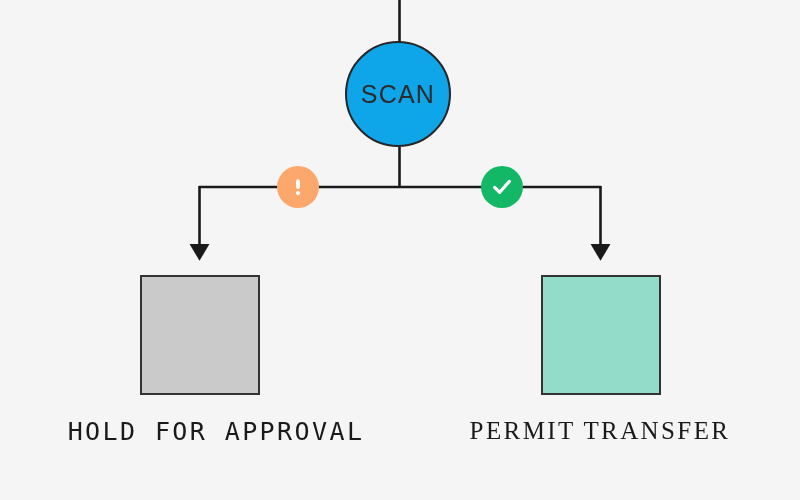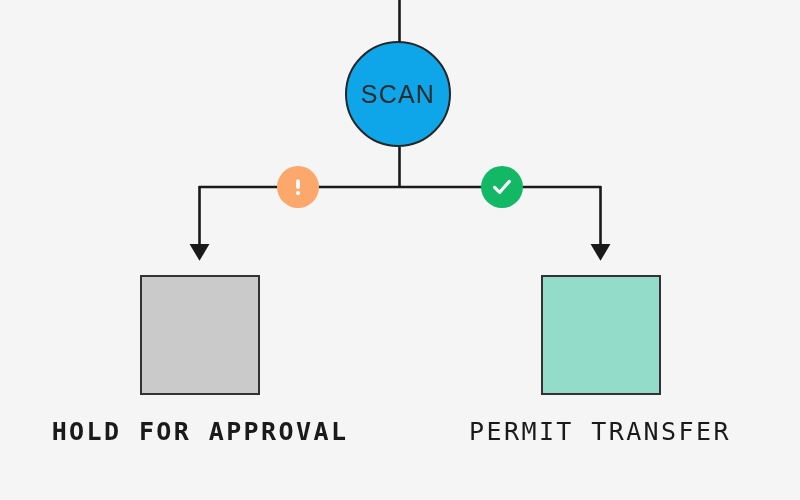--- a/index.html
+++ b/index.html
@@ -95,27 +95,27 @@
     position: absolute;
     top: 417px;
     font-family: "DejaVu Sans Mono", monospace;
     font-size: 25px;
     letter-spacing: 2.4px;
     color: #1a1a1a;
     white-space: nowrap;
     text-align: center;
   }
   .caption-hold {
-    left: 0px;
+    left: 16px;
     width: 400px;
-    font-weight: bold;
   }
   .caption-permit {
     left: 400px;
     width: 400px;
+    font-family: Liberation Serif, serif;
   }
 </style>
 </head>
 <body>
 
 <div id="stage">
 
   <svg id="wires" viewBox="0 0 800 500" width="800" height="500" aria-hidden="true">
     <defs>
       <marker id="arrowhead" markerWidth="9" markerHeight="9" refX="3.2" refY="4.5" orient="auto" markerUnits="strokeWidth">

